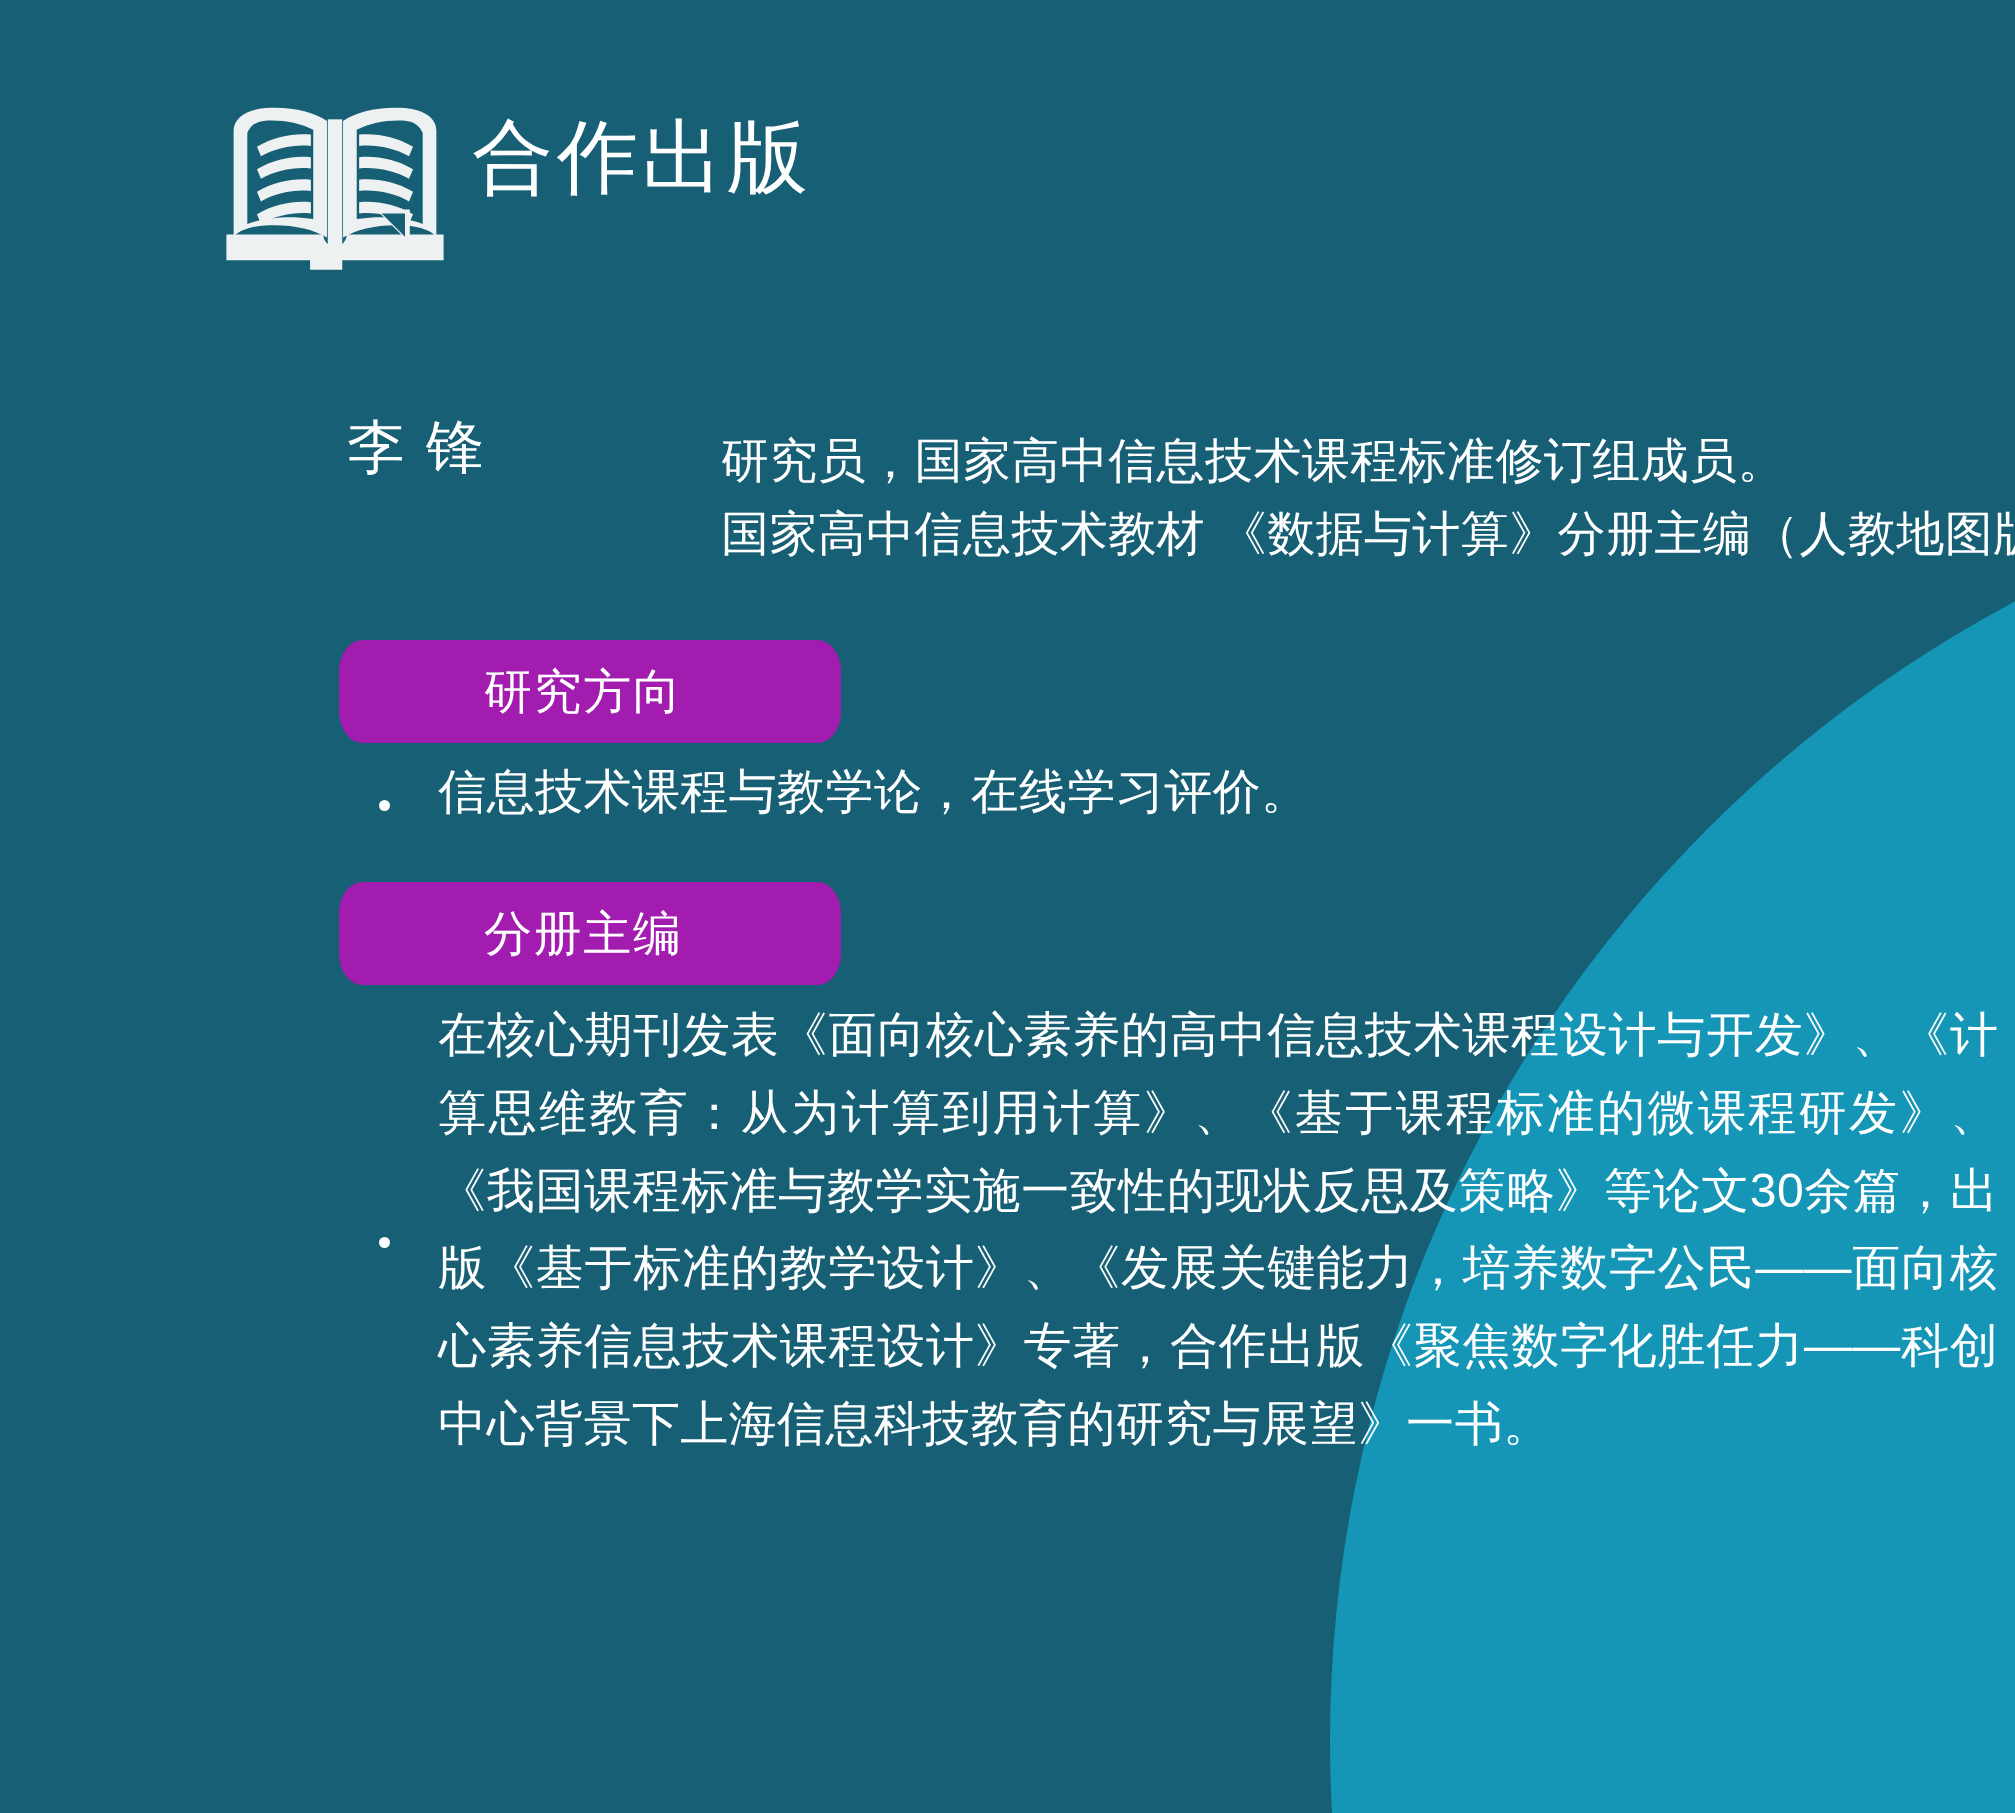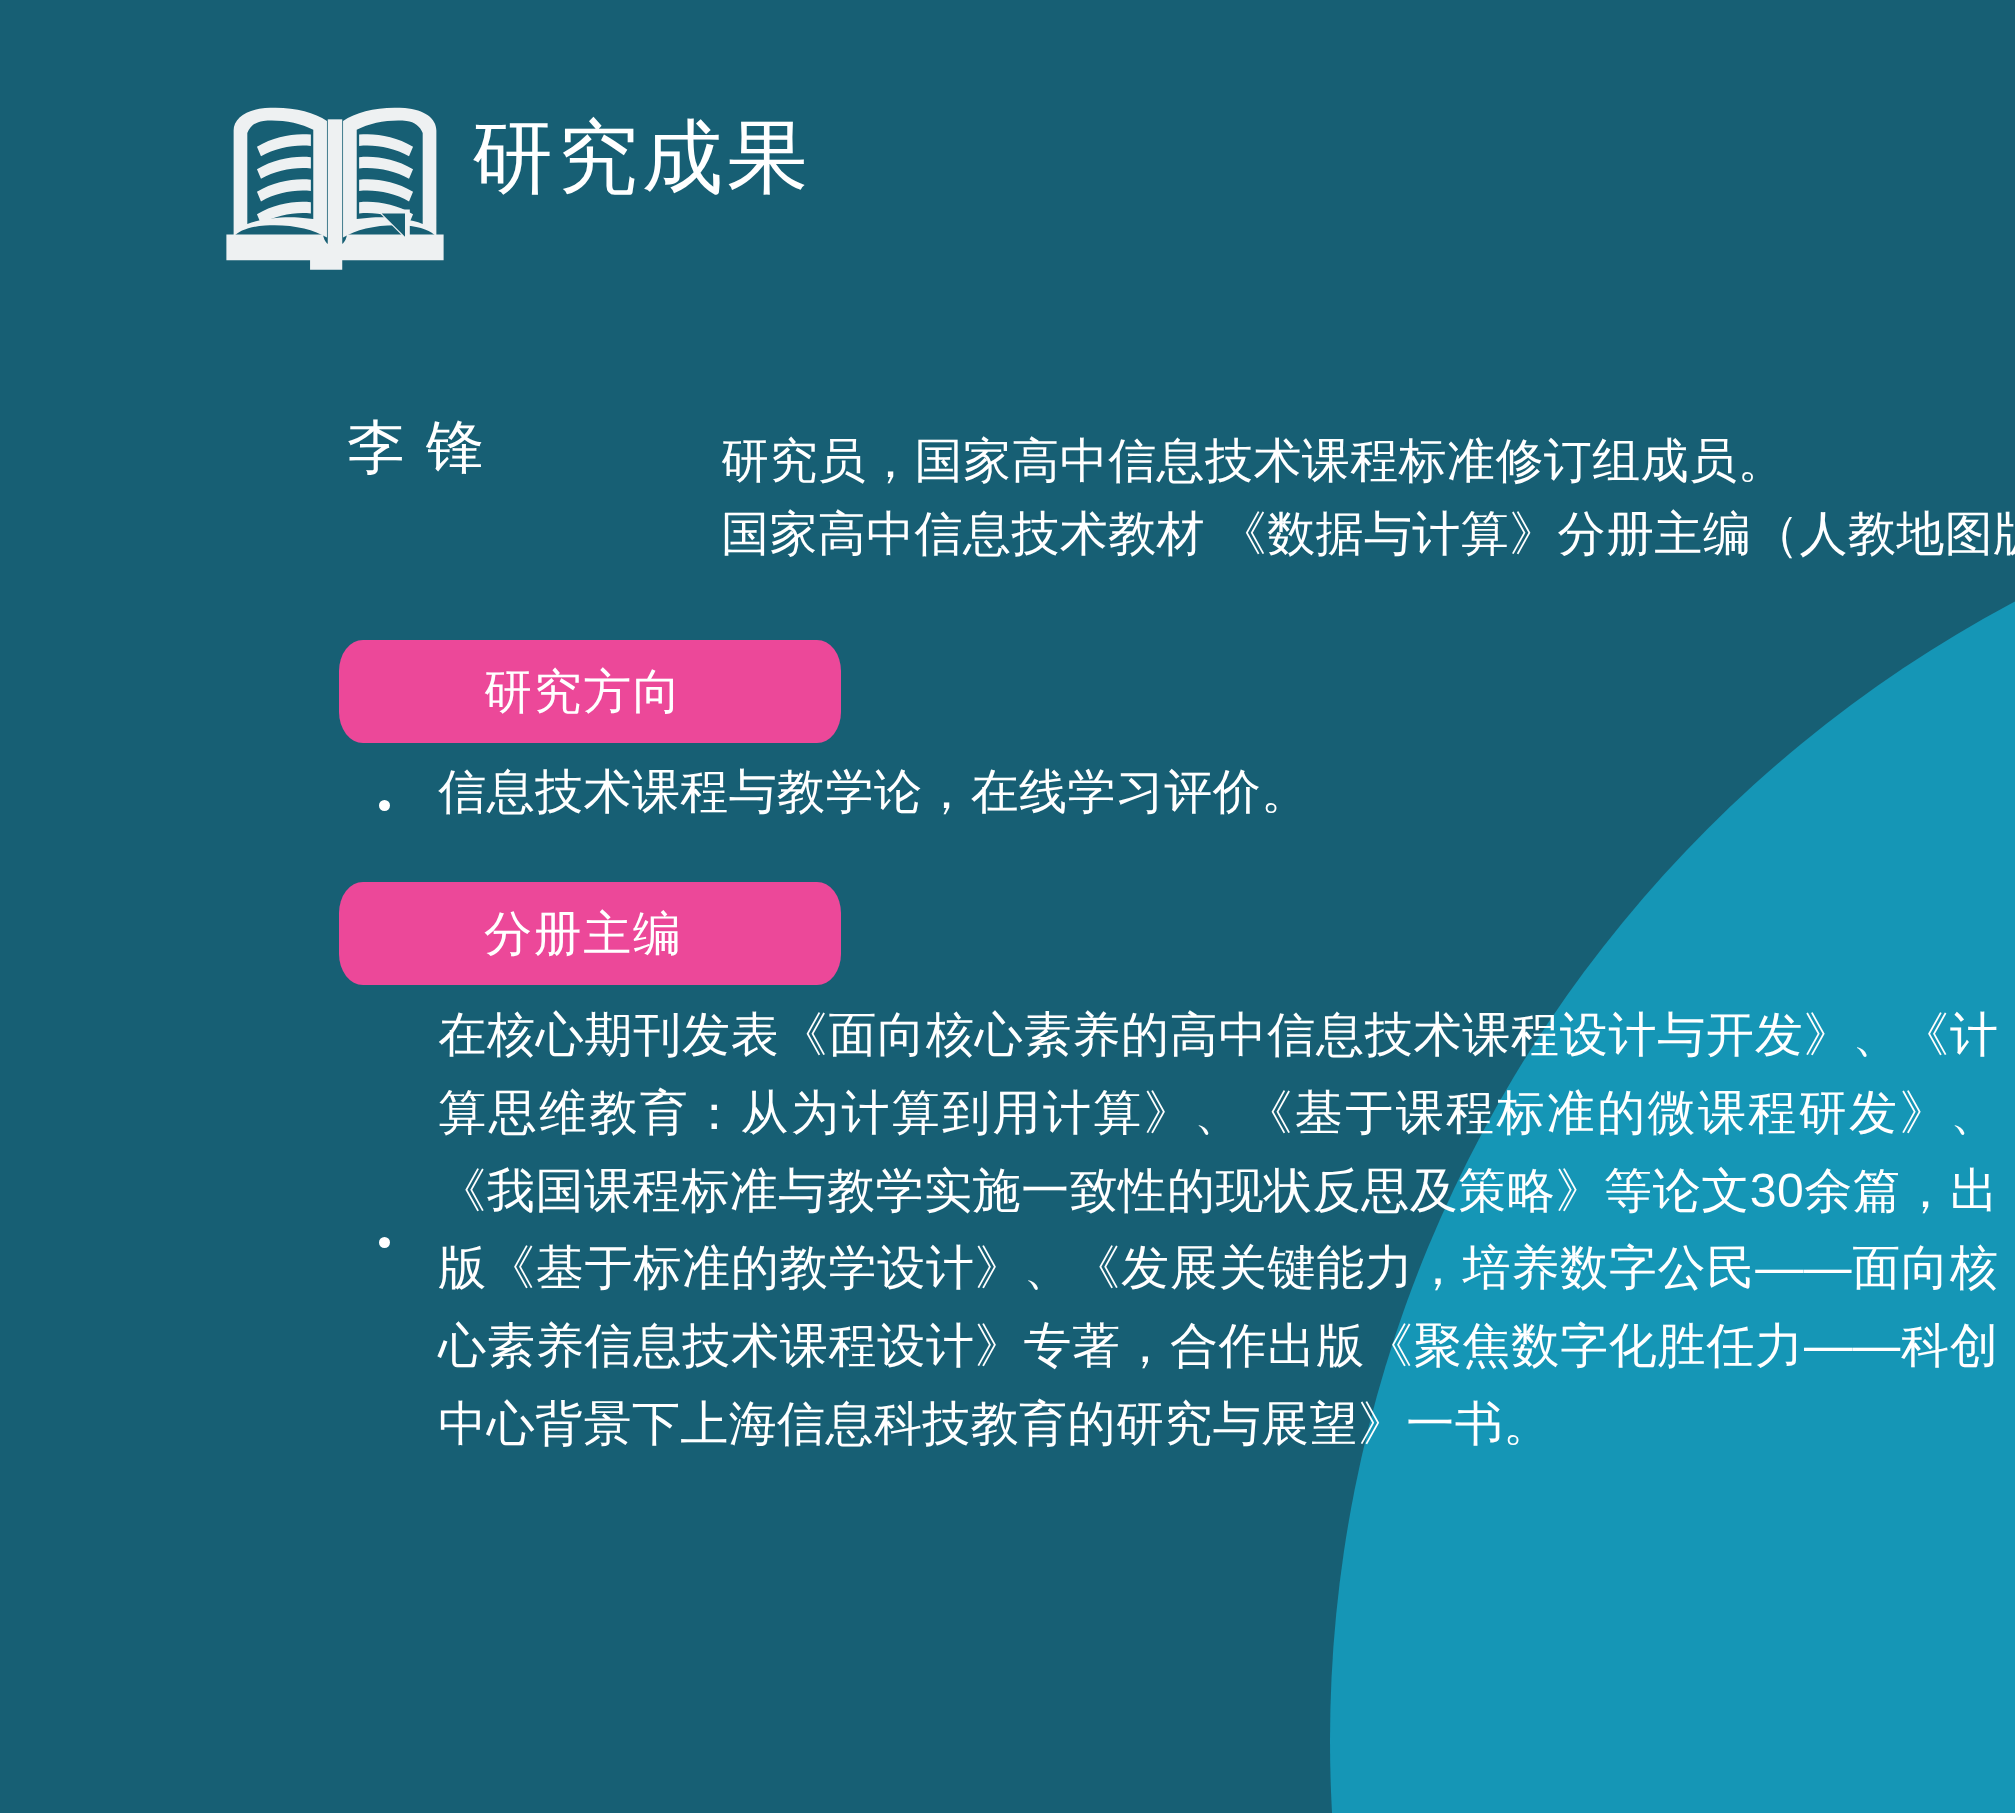--- a/index.html
+++ b/index.html
@@ -43,21 +43,21 @@
   .person-titles{
     position:absolute;left:721px;top:425px;
     font-size:48px;line-height:1.52;color:#ffffff;letter-spacing:0.4px;
   }
   .person-titles .tline{white-space:nowrap;}
 
   
   .badge{
     position:absolute;
     width:502px;height:103px;
-    background:#ec4899;
+    background:#a21caf;
     border-radius:24px / 31px;
     display:flex;align-items:center;
     box-sizing:border-box;padding-left:145px;
   }
   .badge span{
     font-size:48px;line-height:1;color:#ffffff;letter-spacing:1.6px;white-space:nowrap;
   }
   .badge-direction{left:339px;top:640px;}
   .badge-results{left:339px;top:882px;}
 
@@ -112,21 +112,21 @@
 
           <path d="M0 344 L0 408 L208 408 L208 432 L288 432 L288 408 L540 408 L540 344
                    L300 344 C296 364 288 372 270 372 C252 372 244 364 240 344 Z"></path>
 
           <path d="M372 282 L456 282 L456 366 Z" fill="#eef1f2"></path>
           <path d="M386 292 L444 292 L444 350 Z" fill="#175f74"></path>
         </g>
       </svg>
     </div>
 
-    <div class="header-title">研究成果</div>
+    <div class="header-title">合作出版</div>
   </div>
 
   <div class="profile">
 
     <div class="person-name">李  锋</div>
 
     <div class="person-titles">
       <div class="tline">研究员，国家高中信息技术课程标准修订组成员。</div>
       <div class="tline">国家高中信息技术教材  《数据与计算》分册主编（人教地图版）。</div>
     </div>

